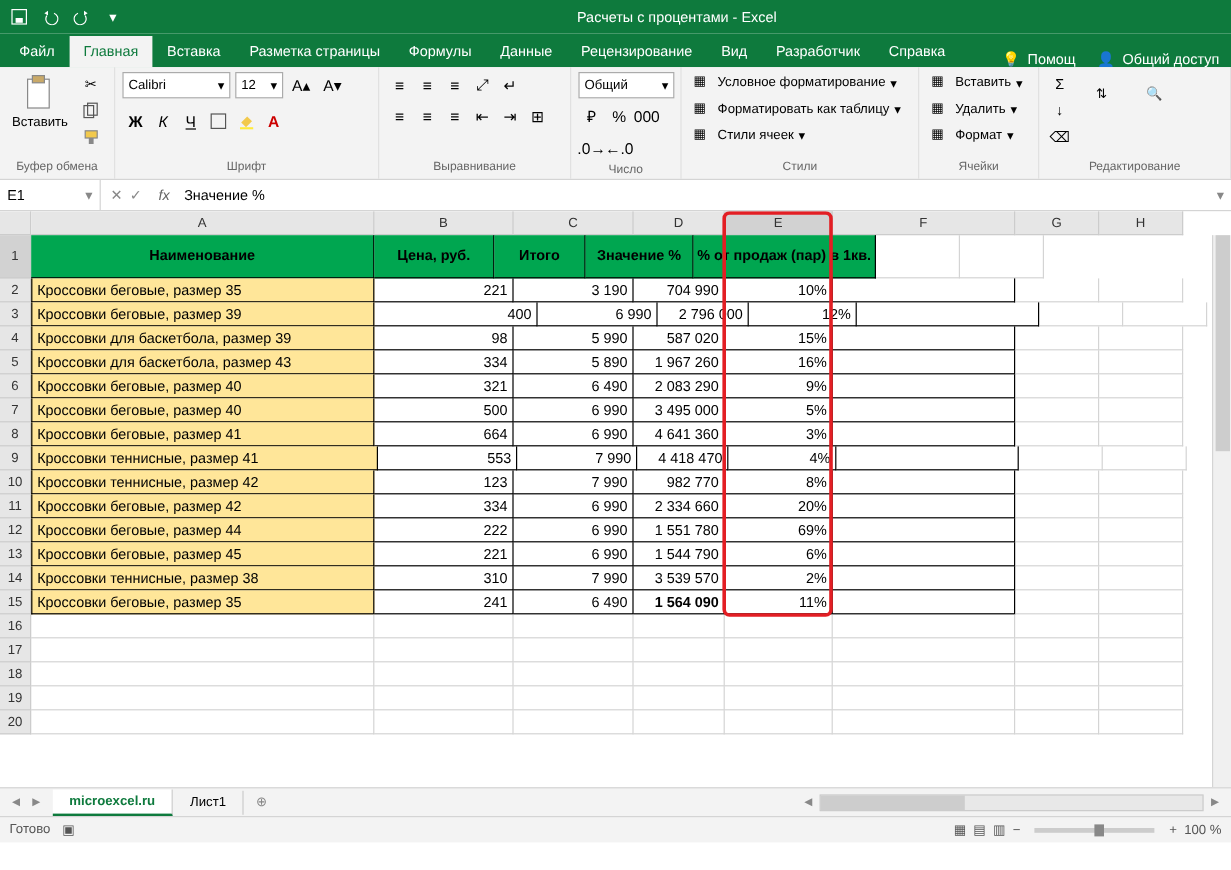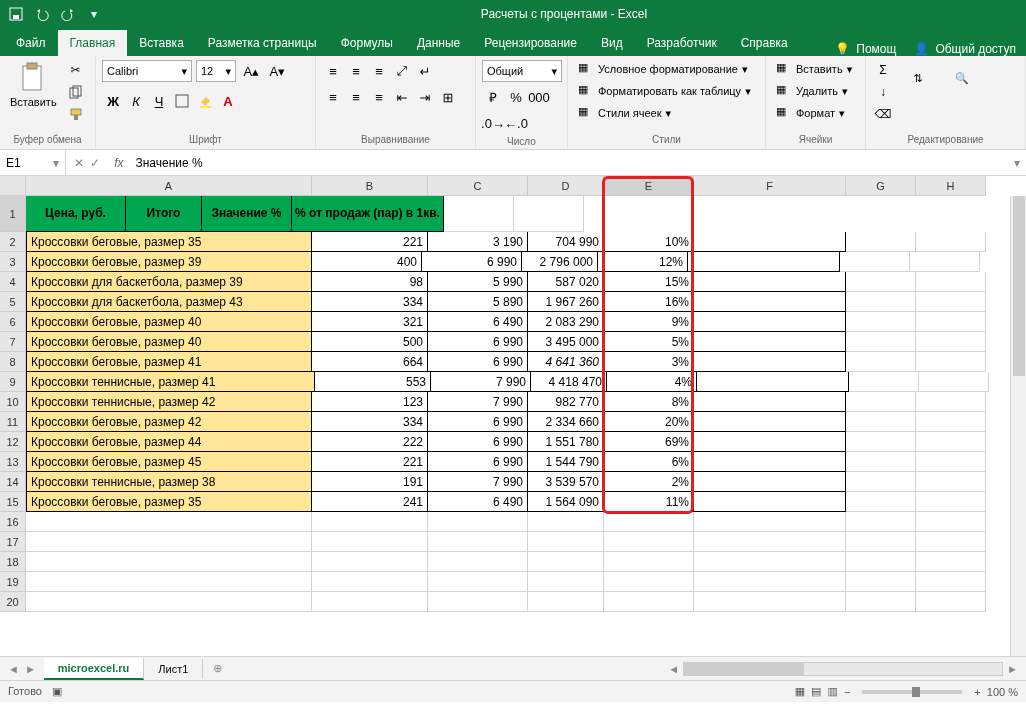--- a/index.html
+++ b/index.html
@@ -35,21 +35,21 @@
 .btn-row { display: flex; gap: 1px; }
 .rb { width: 22px; height: 22px; display: flex; align-items: center; justify-content: center; cursor: pointer; font-size: 13px; }
 .rb.bold { font-weight: bold; }
 .rb.italic { font-style: italic; }
 .rb.underline { text-decoration: underline; }
 
 .menu-row { display: flex; align-items: center; gap: 4px; font-size: 11px; padding: 1px 4px; cursor: pointer; white-space: nowrap; }
 .menu-row .mi { width: 16px; height: 16px; }
 
 .namebox-bar { height: 26px; border-bottom: 1px solid #d4d4d4; display: flex; align-items: stretch; background: #fff; }
-.namebox { width: 66px; border-right: 1px solid #d4d4d4; display: flex; align-items: center; padding: 0 6px; font-size: 12px; justify-content: space-between; }
+.namebox { width: 84px; border-right: 1px solid #d4d4d4; display: flex; align-items: center; padding: 0 6px; font-size: 12px; justify-content: space-between; }
 .fx-btns { display: flex; align-items: center; gap: 6px; padding: 0 8px; color: #888; }
 .fx-label { font-style: italic; color: #666; padding: 0 6px; display: flex; align-items: center; }
 .formula-bar { flex: 1; display: flex; align-items: center; padding: 0 6px; font-size: 12px; }
 
 .grid-area { position: relative; height: 480px; overflow: hidden; }
 .corner { position: absolute; left: 0; top: 0; width: 26px; height: 20px; background: #e6e6e6; border-right: 1px solid #ccc; border-bottom: 1px solid #ccc; }
 .col-headers { position: absolute; left: 26px; top: 0; height: 20px; display: flex; background: #e6e6e6; }
 .col-h { border-right: 1px solid #ccc; border-bottom: 1px solid #ccc; display: flex; align-items: center; justify-content: center; font-size: 11px; color: #333; }
 .col-h.sel { background: #d2d2d2; }
 .row-headers { position: absolute; left: 0; top: 20px; width: 26px; background: #e6e6e6; }
@@ -345,40 +345,41 @@
       <div class="row-h">14</div>
       <div class="row-h">15</div>
       <div class="row-h">16</div>
       <div class="row-h">17</div>
       <div class="row-h">18</div>
       <div class="row-h">19</div>
       <div class="row-h">20</div>
     </div>
   <div class="cells" id="cells">
       <div class="row tall">
+        <div class="cell hdr" style="width: 286px;">Наименование</div>
         <div class="cell hdr" style="width: 100px;">Цена, руб.</div>
         <div class="cell hdr" style="width: 76px;">Итого</div>
         <div class="cell hdr" style="width: 90px;">Значение %</div>
         <div class="cell hdr" style="width: 152px;">% от продаж (пар) в 1кв.</div>
         <div class="cell blank" style="width: 70px;"></div>
         <div class="cell blank" style="width: 70px;"></div>
       </div>
       <div class="row">
         <div class="cell name" style="width: 286px;">Кроссовки беговые, размер 35</div>
         <div class="cell num" style="width: 116px;">221</div>
         <div class="cell num" style="width: 100px;">3 190</div>
         <div class="cell num" style="width: 76px;">704 990</div>
         <div class="cell num" style="width: 90px;">10%</div>
         <div class="cell" style="border-right: 1px solid rgb(0, 0, 0); border-bottom: 1px solid rgb(0, 0, 0); width: 152px;"></div>
         <div class="cell blank" style="width: 70px;"></div>
         <div class="cell blank" style="width: 70px;"></div>
       </div>
       <div class="row">
         <div class="cell name" style="width: 286px;">Кроссовки беговые, размер 39</div>
-        <div class="cell num" style="width: 110px;">400</div>
+        <div class="cell num" style="width: 136px;">400</div>
         <div class="cell num" style="width: 100px;">6 990</div>
         <div class="cell num" style="width: 76px;">2 796 000</div>
         <div class="cell num" style="width: 90px;">12%</div>
         <div class="cell" style="border-right: 1px solid rgb(0, 0, 0); border-bottom: 1px solid rgb(0, 0, 0); width: 152px;"></div>
         <div class="cell blank" style="width: 70px;"></div>
         <div class="cell blank" style="width: 70px;"></div>
       </div>
       <div class="row">
         <div class="cell name" style="width: 286px;">Кроссовки для баскетбола, размер 39</div>
         <div class="cell num" style="width: 116px;">98</div>
@@ -416,21 +417,21 @@
         <div class="cell num" style="width: 76px;">3 495 000</div>
         <div class="cell num" style="width: 90px;">5%</div>
         <div class="cell" style="border-right: 1px solid rgb(0, 0, 0); border-bottom: 1px solid rgb(0, 0, 0); width: 152px;"></div>
         <div class="cell blank" style="width: 70px;"></div>
         <div class="cell blank" style="width: 70px;"></div>
       </div>
       <div class="row">
         <div class="cell name" style="width: 286px;">Кроссовки беговые, размер 41</div>
         <div class="cell num" style="width: 116px;">664</div>
         <div class="cell num" style="width: 100px;">6 990</div>
-        <div class="cell num" style="width: 76px; font-style: italic;">4 641 360</div>
+        <div class="cell num" style="width: 76px;">4 641 360</div>
         <div class="cell num" style="width: 90px;">3%</div>
         <div class="cell" style="border-right: 1px solid rgb(0, 0, 0); border-bottom: 1px solid rgb(0, 0, 0); width: 152px;"></div>
         <div class="cell blank" style="width: 70px;"></div>
         <div class="cell blank" style="width: 70px;"></div>
       </div>
       <div class="row">
         <div class="cell name" style="width: 289px;">Кроссовки теннисные, размер 41</div>
         <div class="cell num" style="width: 116px;">553</div>
         <div class="cell num" style="width: 100px;">7 990</div>
         <div class="cell num" style="width: 76px;">4 418 470</div>
@@ -474,33 +475,33 @@
         <div class="cell num" style="width: 116px;">221</div>
         <div class="cell num" style="width: 100px;">6 990</div>
         <div class="cell num" style="width: 76px;">1 544 790</div>
         <div class="cell num" style="width: 90px;">6%</div>
         <div class="cell" style="border-right: 1px solid rgb(0, 0, 0); border-bottom: 1px solid rgb(0, 0, 0); width: 152px;"></div>
         <div class="cell blank" style="width: 70px;"></div>
         <div class="cell blank" style="width: 70px;"></div>
       </div>
       <div class="row">
         <div class="cell name" style="width: 286px;">Кроссовки теннисные, размер 38</div>
-        <div class="cell num" style="width: 116px;">191</div>
+        <div class="cell num" style="width: 116px;">310</div>
         <div class="cell num" style="width: 100px;">7 990</div>
         <div class="cell num" style="width: 76px;">3 539 570</div>
         <div class="cell num" style="width: 90px;">2%</div>
         <div class="cell" style="border-right: 1px solid rgb(0, 0, 0); border-bottom: 1px solid rgb(0, 0, 0); width: 152px;"></div>
         <div class="cell blank" style="width: 70px;"></div>
         <div class="cell blank" style="width: 70px;"></div>
       </div>
       <div class="row">
         <div class="cell name" style="width: 286px;">Кроссовки беговые, размер 35</div>
         <div class="cell num" style="width: 116px;">241</div>
         <div class="cell num" style="width: 100px;">6 490</div>
-        <div class="cell num" style="width: 76px;">1 564 090</div>
+        <div class="cell num" style="width: 76px; font-weight: bold;">1 564 090</div>
         <div class="cell num" style="width: 90px;">11%</div>
         <div class="cell" style="border-right: 1px solid rgb(0, 0, 0); border-bottom: 1px solid rgb(0, 0, 0); width: 152px;"></div>
         <div class="cell blank" style="width: 70px;"></div>
         <div class="cell blank" style="width: 70px;"></div>
       </div>
       <div class="row">
         <div class="cell blank" style="width: 286px;"></div>
         <div class="cell blank" style="width: 116px;"></div>
         <div class="cell blank" style="width: 100px;"></div>
         <div class="cell blank" style="width: 76px;"></div>

